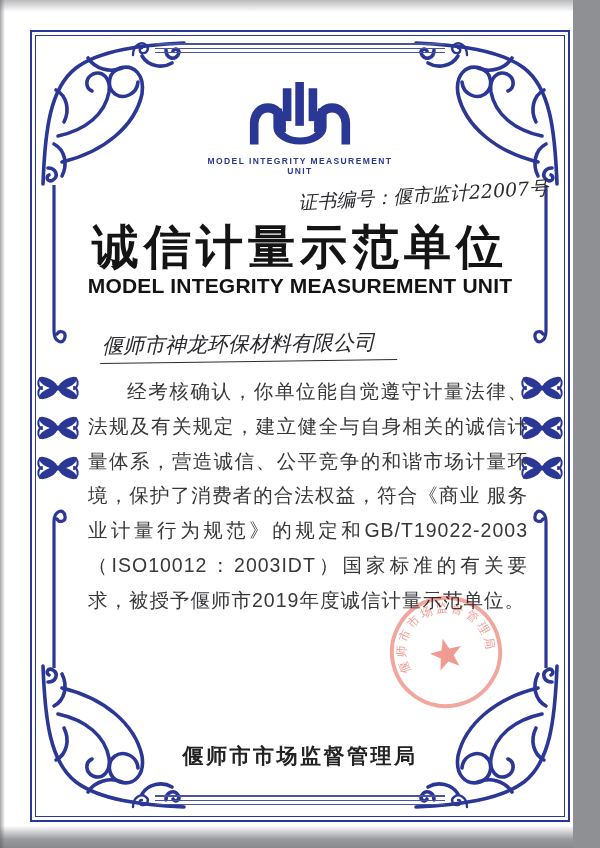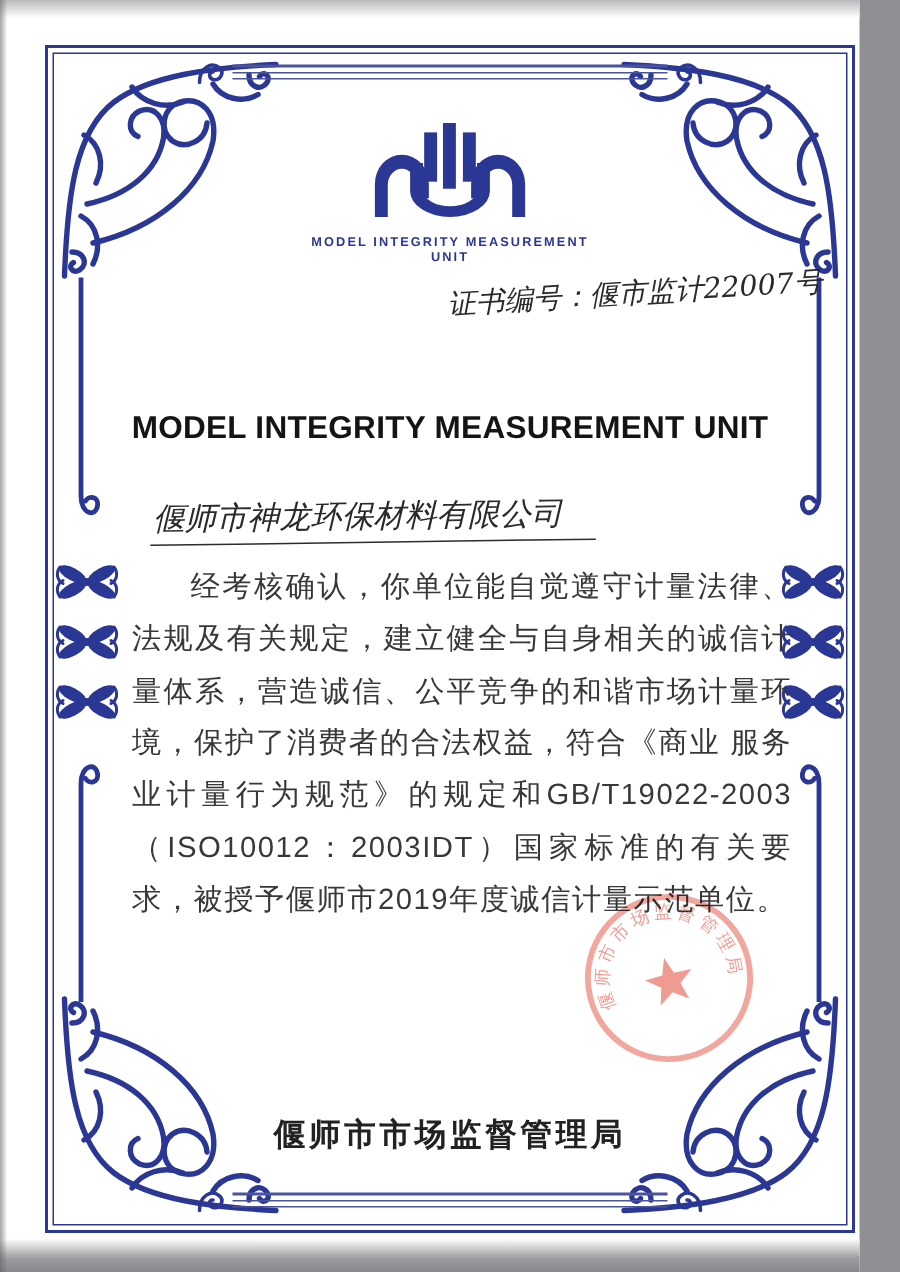--- a/index.html
+++ b/index.html
@@ -213,20 +213,21 @@
 
   <svg class="abs logo-mark" style="left:225px;top:82px">
       <use href="#sym-logo"></use>
     </svg>
   <div class="abs logo-caption">MODEL INTEGRITY MEASUREMENT UNIT</div>
 
   <div class="abs cert-no">
     <span>证书编号：</span><span>偃市监计22007号</span>
   </div>
 
+  <div class="abs title-zh">诚信计量示范单位</div>
   <div class="abs title-en">MODEL INTEGRITY MEASUREMENT UNIT</div>
 
   <div class="abs recipient">偃师市神龙环保材料有限公司</div>
 
   <div class="abs body-text">经考核确认，你单位能自觉遵守计量法律、法规及有关规定，建立健全与自身相关的诚信计量体系，营造诚信、公平竞争的和谐市场计量环境，保护了消费者的合法权益，符合《商业 服务业计量行为规范》的规定和GB/T19022-2003（ISO10012：2003IDT）国家标准的有关要求，被授予偃师市2019年度诚信计量示范单位。</div>
 
 
   <svg class="abs seal" viewBox="0 0 120 120">
     <circle cx="60" cy="60" r="55" fill="none" stroke="#ec7f73" stroke-width="4" opacity="0.75"></circle>
     <polygon points="60,46 64.1,57.3 76.2,57.7 66.7,65.2 70,76.8 60,70 50,76.8 53.3,65.2 43.8,57.7 55.9,57.3" fill="#ec7f73" opacity="0.85"></polygon>

